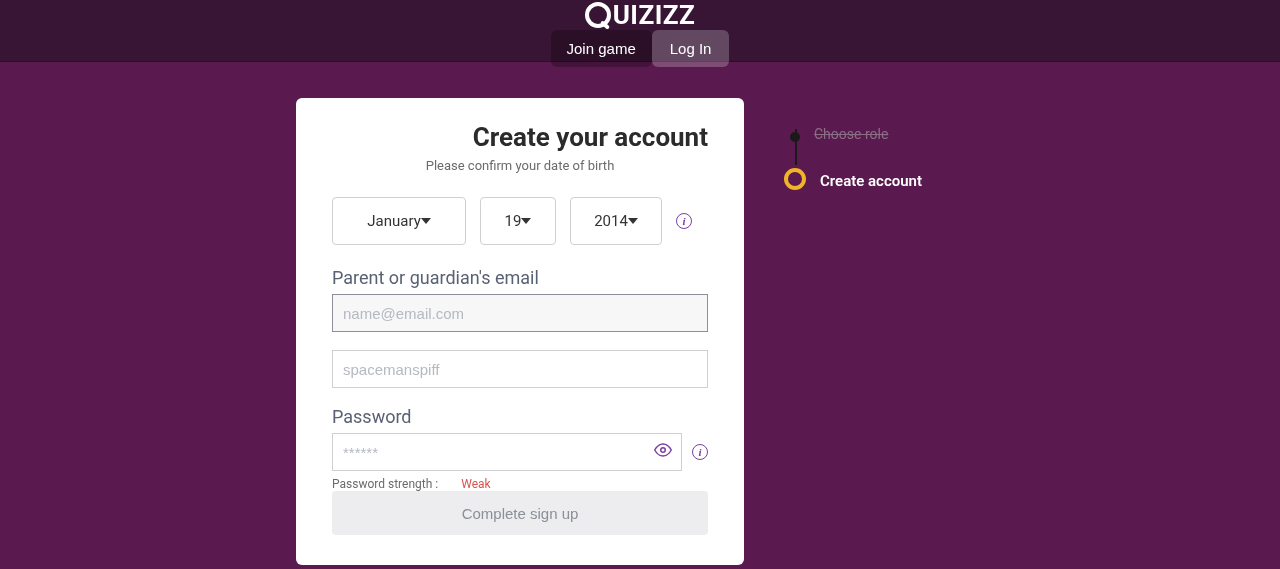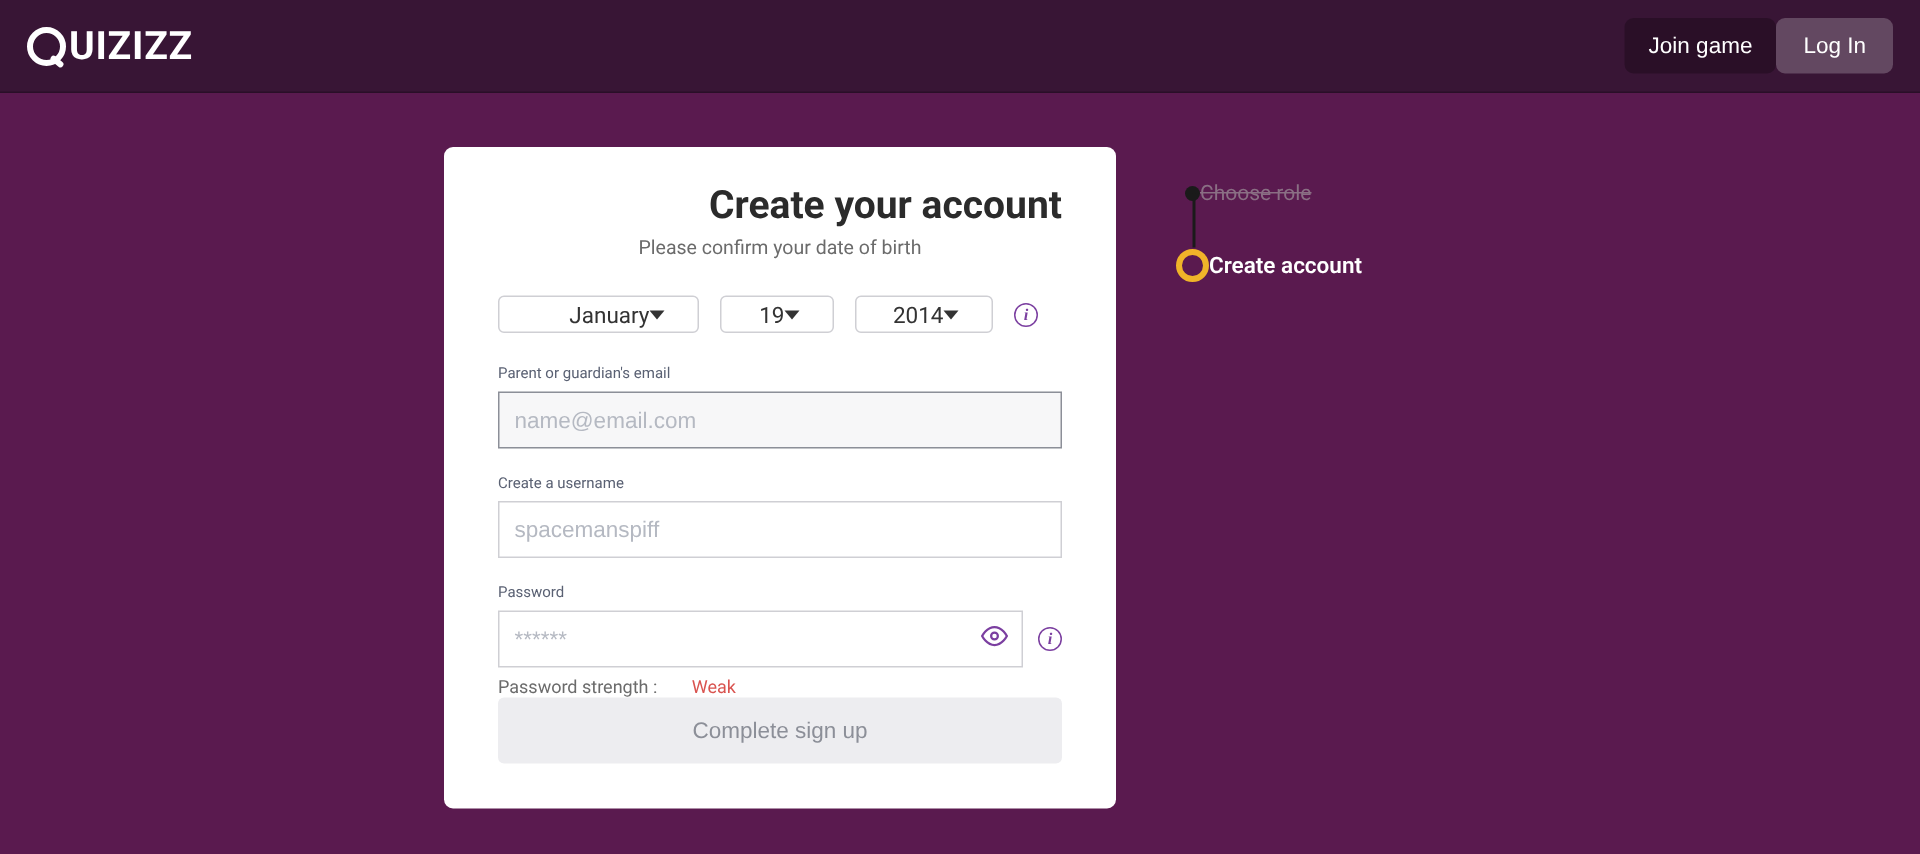--- a/index.html
+++ b/index.html
@@ -9,22 +9,23 @@
     width: 1280px;
     height: 569px;
     overflow: hidden;
   }
   .header {
     height: 62px;
     background: #381535;
     border-bottom: 1px solid #2a0f28;
     display: flex;
     align-items: center;
-    justify-content: space-between;
+    justify-content: flex-start;
     padding: 0 18px;
+    flex-direction: column;
   }
   .logo {
     color: #fff;
     font-weight: 700;
     font-size: 26px;
     letter-spacing: 0.5px;
     display: flex;
     align-items: center;
   }
   .logo-q {
@@ -93,24 +94,24 @@
   }
   .dob-row {
     display: flex;
     gap: 14px;
     align-items: center;
     margin-bottom: 22px;
   }
   .select {
     display: flex;
     align-items: center;
-    justify-content: flex-end;
+    justify-content: center;
     border: 1px solid #cfcfd4;
     border-radius: 4px;
-    height: 25px;
+    height: 48px;
     padding: 0 22px;
     font-size: 15px;
     color: #333;
     background: #fff;
     cursor: pointer;
   }
   .sel-month { flex: 0 0 134px; }
   .sel-day   { flex: 0 0 76px; }
   .sel-year  { flex: 0 0 92px; }
   .caret {
@@ -127,21 +128,21 @@
     font-size: 11px;
     font-style: italic;
     font-weight: 700;
     display: flex;
     align-items: center;
     justify-content: center;
     font-family: Georgia, serif;
   }
   .field { margin-bottom: 18px; }
   .field-label {
-    font-size: 10px;
+    font-size: 18px;
     color: #5a6173;
     margin-bottom: 6px;
     display: block;
   }
   .input {
     width: 100%;
     height: 38px;
     border: 1px solid #cfcfd4;
     border-radius: 0;
     padding: 0 10px;
@@ -173,21 +174,21 @@
     width: 100%;
     height: 44px;
     border: none;
     border-radius: 4px;
     background: #ededf0;
     color: #8c8f98;
     font-size: 15px;
     cursor: not-allowed;
   }
   .stepper { width: 200px; padding-top: 18px; }
-  .step { display: flex; align-items: center; position: relative; height: 26px; }
+  .step { display: flex; align-items: flex-end; gap: 14px; position: relative; height: 26px; }
   .step + .step { margin-top: 22px; }
   .step-dot-done {
     width: 10px; height: 10px;
     background: #1a1a1a;
     border-radius: 50%;
     margin-left: 6px;
   }
   .step-line {
     position: absolute;
     left: 11px;
@@ -247,21 +248,20 @@
       </div>
       <span class="info-icon">i</span>
     </div>
 
     <div class="field">
       <label class="field-label">Parent or guardian's email</label>
       <input class="input input-focus" type="email" placeholder="name@email.com" style="">
     </div>
 
     <div class="field">
-      <label class="field-label">Create a username</label>
       <input class="input" type="text" placeholder="spacemanspiff" style="">
     </div>
 
     <div class="field" style="margin-bottom:0">
       <label class="field-label">Password</label>
       <div class="pw-row">
         <div class="pw-wrap">
           <input class="input" type="password" placeholder="******" style="">
           <span class="eye-icon">
             <svg width="18" height="18" viewBox="0 0 24 24" fill="none" stroke="currentColor" stroke-width="2">

